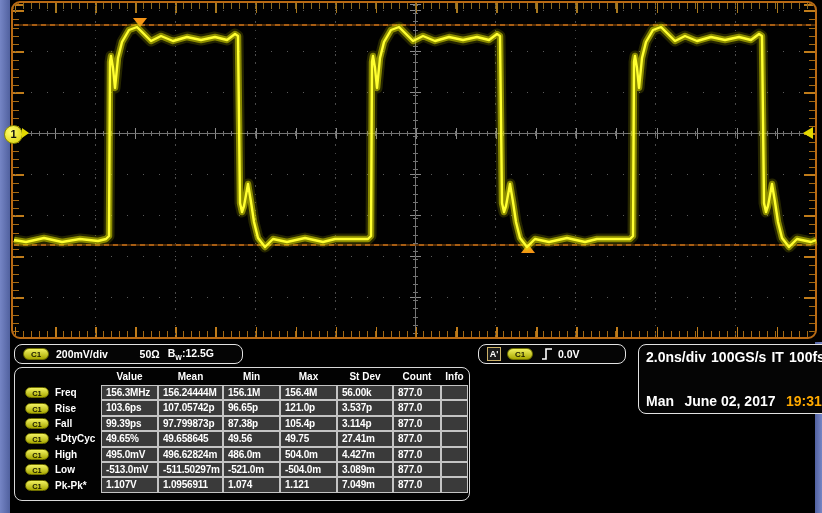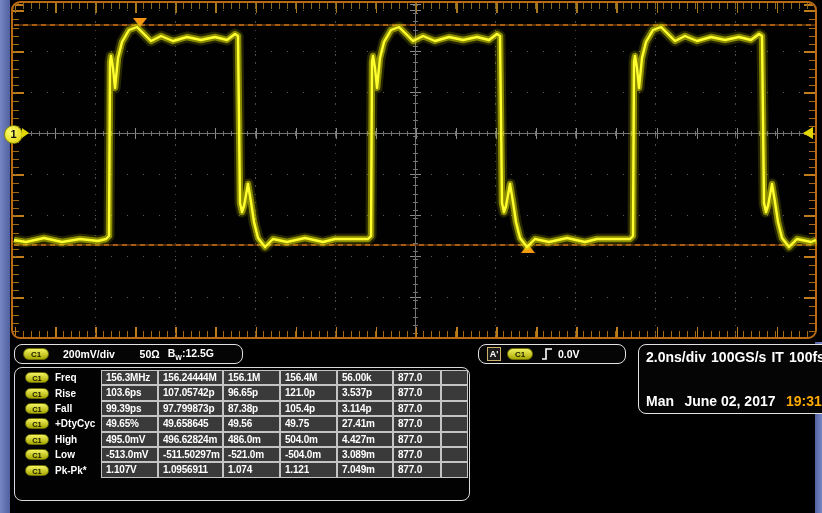--- a/index.html
+++ b/index.html
@@ -133,21 +133,21 @@
       <path id="trace-band" fill="none" stroke="#dede00" stroke-width="6.5" stroke-opacity="0.55" stroke-linejoin="round" d="M4,240 L16,242 L34,238 L52,242 L70,239 L88,241 L96,239 L99,236 L100,62 L101,56 L103,68 L105,88 L108,58 L112,42 L119,30 L127,27 L133,33 L141,41 L151,36 L163,41 L177,37 L191,40 L205,37 L217,40 L225,34 L228,36 L230,203 L232,212 L234,206 L238,184 L241,202 L244,222 L248,238 L255,247 L263,239 L277,242 L295,238 L313,242 L325,239 L358,239 L361,236 L362,62 L363,56 L365,68 L367,88 L370,58 L374,42 L381,30 L389,27 L395,33 L403,41 L413,36 L425,41 L439,37 L453,40 L467,37 L479,40 L487,34 L490,36 L492,203 L494,212 L496,206 L500,184 L503,202 L506,222 L510,238 L517,247 L525,239 L539,242 L557,238 L575,242 L587,239 L620,239 L623,236 L624,62 L625,56 L627,68 L629,88 L632,58 L636,42 L643,30 L651,27 L657,33 L665,41 L675,36 L687,41 L701,37 L715,40 L729,37 L741,40 L749,34 L752,36 L754,203 L756,212 L758,206 L762,184 L765,202 L768,222 L772,238 L779,247 L787,239 L801,242 L806,240"></path>
       <path id="trace-core" fill="none" stroke="#ffff30" stroke-width="2.4" stroke-linejoin="round" d="M4,240 L16,242 L34,238 L52,242 L70,239 L88,241 L96,239 L99,236 L100,62 L101,56 L103,68 L105,88 L108,58 L112,42 L119,30 L127,27 L133,33 L141,41 L151,36 L163,41 L177,37 L191,40 L205,37 L217,40 L225,34 L228,36 L230,203 L232,212 L234,206 L238,184 L241,202 L244,222 L248,238 L255,247 L263,239 L277,242 L295,238 L313,242 L325,239 L358,239 L361,236 L362,62 L363,56 L365,68 L367,88 L370,58 L374,42 L381,30 L389,27 L395,33 L403,41 L413,36 L425,41 L439,37 L453,40 L467,37 L479,40 L487,34 L490,36 L492,203 L494,212 L496,206 L500,184 L503,202 L506,222 L510,238 L517,247 L525,239 L539,242 L557,238 L575,242 L587,239 L620,239 L623,236 L624,62 L625,56 L627,68 L629,88 L632,58 L636,42 L643,30 L651,27 L657,33 L665,41 L675,36 L687,41 L701,37 L715,40 L729,37 L741,40 L749,34 L752,36 L754,203 L756,212 L758,206 L762,184 L765,202 L768,222 L772,238 L779,247 L787,239 L801,242 L806,240"></path>
     </svg>
   </div>
   <div id="ch1-marker">1</div>
   <div id="ch1-arrow"></div>
   <div id="trig-arrow"></div>
 
   <div class="robox" id="chanbox">
     <span class="pill">C1</span>
-    <span style="margin-left:14px;">200mV/div</span>
+    <span style="margin-left:7px;">200mV/div</span>
     <span style="margin-left:auto;">50Ω</span>
     <span style="margin-left:8px;"><span>B</span><sub style="font-size:7px;">W</sub><span>:12.5G</span></span>
   </div>
 
   <div class="robox" id="trigbox">
     <span class="abadge">A'</span>
     <span class="pill" style="margin-left:6px;">C1</span>
     <span style="margin-left:8px;display:inline-flex;">
       <svg width="12" height="16" viewBox="0 0 12 16">
           <path d="M1,13 H5 V3 H11" stroke="#fff" stroke-width="1.6" fill="none"></path>
@@ -170,20 +170,30 @@
     </div>
     <span id="green-arrow">
       <svg width="12" height="26" viewBox="0 0 12 26">
           <path d="M6,1 V16" stroke="#00c816" stroke-width="3"></path>
           <path d="M1,14 H11 L6,25 Z" fill="#00c816"></path>
         </svg>
     </span>
   </div>
 
   <div id="mtable">
+    <div class="mhead">
+      <div></div>
+      <div>Value</div>
+      <div>Mean</div>
+      <div>Min</div>
+      <div>Max</div>
+      <div>St Dev</div>
+      <div>Count</div>
+      <div>Info</div>
+    </div>
     <div id="mrows">
   <div class="mrow">
     <div class="mlabel">
       <span class="pill">C1</span>
       <span>Freq</span>
     </div>
     <div class="mcell">156.3MHz</div>
     <div class="mcell">156.24444M</div>
     <div class="mcell">156.1M</div>
     <div class="mcell">156.4M</div>

